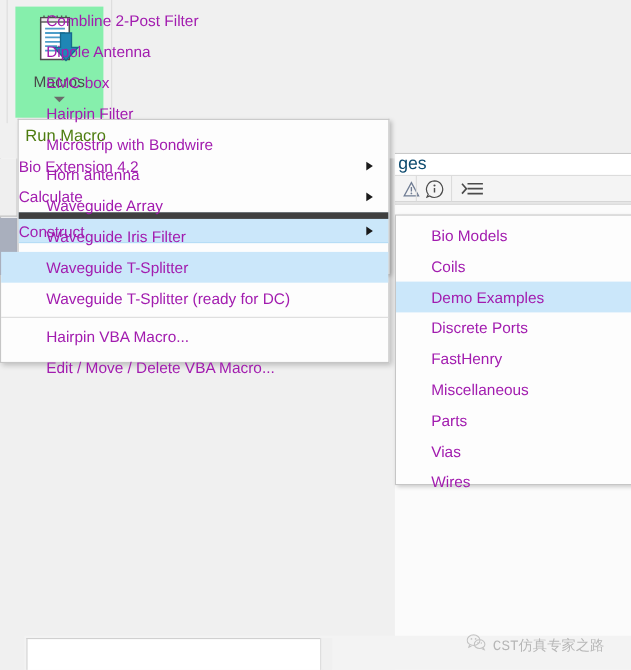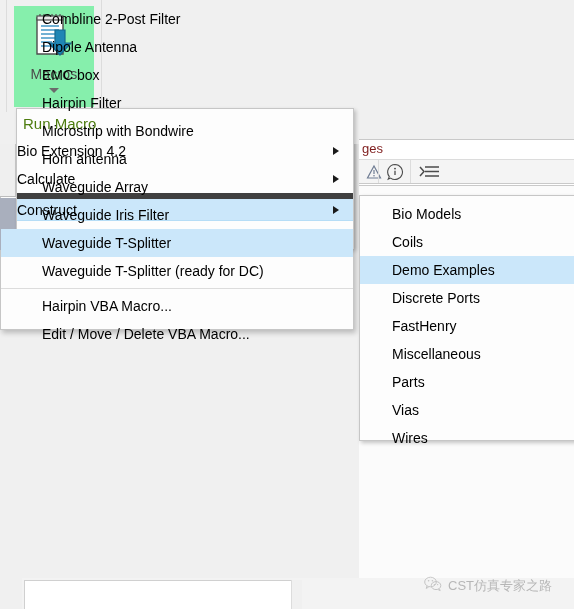--- a/index.html
+++ b/index.html
@@ -53,21 +53,21 @@
     background: #a9afbd;
   }
 
   
   .right-pane {
     position: absolute; left: 359px; top: 139px; width: 215px; height: 50px;
     background: #ffffff; border-top: 1px solid #c9c9c9;
   }
   .right-pane-title {
     position: absolute; left: 362px; top: 141px;
-    font-size: 13px; color: #7f1d1d;
+    font-size: 16px; color: #0c4a6e;
   }
   .toolbar-strip {
     position: absolute; left: 359px; top: 159px; width: 215px; height: 25px;
     background: #f4f4f4; border-top: 1px solid #dcdcdc; border-bottom: 1px solid #c9c9c9;
   }
   .tb-btn {
     position: absolute; top: 161px; width: 28px; height: 21px;
     display: flex; align-items: center; justify-content: center;
   }
   .tb-divider {
@@ -103,21 +103,21 @@
     box-shadow: 2px 3px 5px rgba(0,0,0,.22);
   }
   #menu-sub { left: 359px; top: 195px; width: 248px; height: 246px; }
 
   .menu-header {
     height: 28px; display: flex; align-items: center;
     padding-left: 6px; font-size: 15px; font-weight: normal; color: #4d7c0f;
   }
   .menu-item {
     height: 28px; display: flex; align-items: center;
-    font-size: 14px; color: #000000; position: relative;
+    font-size: 14px; color: #a21caf; position: relative;
   }
   .menu-item .lbl { }
   .menu-item.sel { background: #cbe7fa; }
   #menu-main .menu-item.sel { border-top: 6px solid #404040; border-bottom: 1px solid #b6ddf6; }
   .arrow {
     position: absolute; right: 14px; width: 0; height: 0;
     border-top: 4.5px solid transparent; border-bottom: 4.5px solid transparent;
     border-left: 6px solid #1a1a1a;
   }
   #menu-main-lower .menu-item .lbl { padding-left: 41px; }
@@ -125,20 +125,21 @@
   #menu-sub .arrow { right: 12px; }
 
   .menu-sep { height: 1px; background: #dcdcdc; margin: 3px 0 3px 0; }
   .group-gap { height: 4px; }
 
   
   .watermark {
     position: absolute; left: 424px; top: 576px;
     display: flex; align-items: center; gap: 6px;
     opacity: .45;
+    font-family: Liberation Mono, monospace;
   }
   .wm-text { font-size: 13px; color: #6e6e6e; }
 </style>
 </head>
 <body>
 
 <div id="app">
 
   <div class="ribbon-bg"></div>
   <div class="ribbon-sep-left"></div>

